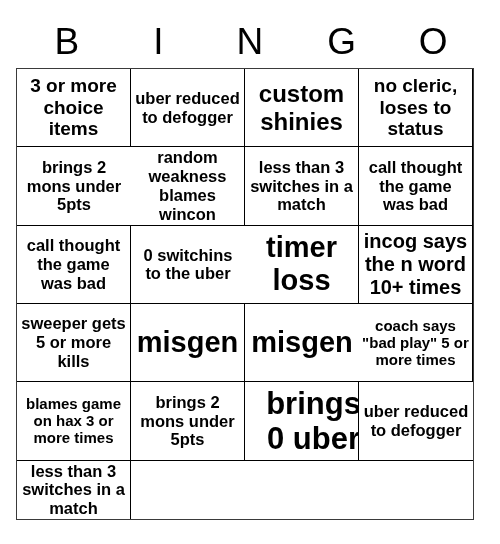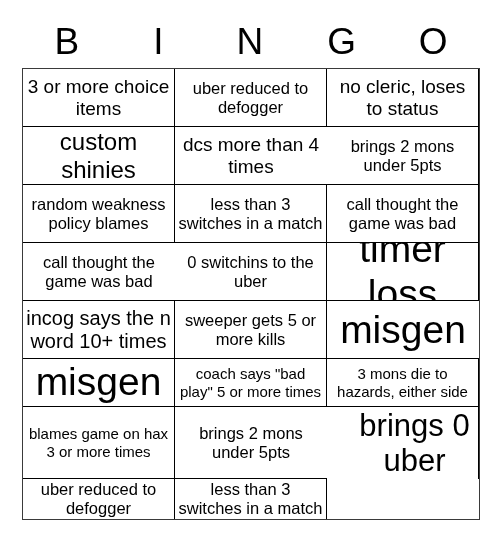--- a/index.html
+++ b/index.html
@@ -43,30 +43,31 @@
     line-height: 1;
     font-weight: 400;
     letter-spacing: 0px;
     color: #000000;
     user-select: none;
   }
 
   
   #bingo-grid {
     position: absolute;
-    left: 22px;
+    left: 16px;
     top: 68px;
     width: 458px;
     height: 452px;
     box-sizing: border-box;
     border: 1px solid #3a3a3a;
     display: grid;
-    grid-template-columns: repeat(3, 1fr);
+    grid-template-columns: repeat(4, 1fr);
     grid-template-rows: repeat(5, 1fr);
     background: #ffffff;
+    font-weight: bold;
   }
 
   .bingo-cell {
     box-sizing: border-box;
     border-right: 1px solid #000000;
     border-bottom: 1px solid #000000;
     display: flex;
     align-items: center;
     justify-content: center;
     text-align: center;
@@ -85,21 +86,21 @@
     color: #000000;
     word-wrap: break-word;
   }
 
   
   .fs-xs   { font-size: 20px; }
   .fs-sm   { font-size: 15px; }
   .fs-md   { font-size: 16.5px; }
   .fs-lg   { font-size: 19px; }
   .fs-xl   { font-size: 24px; }
-  .fs-xxl  { font-size: 39px; }
+  .fs-xxl  { font-size: 29px; }
   .fs-huge { font-size: 31px; margin-left: 24px; }
 </style>
 </head>
 <body>
 
 <div id="card">
 
   <div id="bingo-header">
     <div class="header-letter">B</div>
     <div class="header-letter">I</div>
@@ -109,33 +110,30 @@
   </div>
 
   <div id="bingo-grid">
       <div class="bingo-cell">
         <span class="cell-text fs-lg">3 or more choice items</span>
       </div>
       <div class="bingo-cell">
         <span class="cell-text fs-md">uber reduced to defogger</span>
       </div>
       <div class="bingo-cell">
-        <span class="cell-text fs-lg">no cleric, loses to status</span>
-      </div>
-      <div class="bingo-cell">
         <span class="cell-text fs-xl">custom shinies</span>
       </div>
       <div class="bingo-cell">
-        <span class="cell-text fs-lg">dcs more than 4 times</span>
+        <span class="cell-text fs-lg">no cleric, loses to status</span>
       </div>
       <div class="bingo-cell">
         <span class="cell-text fs-md">brings 2 mons under 5pts</span>
       </div>
       <div class="bingo-cell">
-        <span class="cell-text fs-md">random weakness policy blames</span>
+        <span class="cell-text fs-md">random weakness blames wincon</span>
       </div>
       <div class="bingo-cell">
         <span class="cell-text fs-md">less than 3 switches in a match</span>
       </div>
       <div class="bingo-cell">
         <span class="cell-text fs-md">call thought the game was bad</span>
       </div>
       <div class="bingo-cell">
         <span class="cell-text fs-md">call thought the game was bad</span>
       </div>
@@ -154,23 +152,20 @@
       <div class="bingo-cell">
         <span class="cell-text fs-xxl">misgen</span>
       </div>
       <div class="bingo-cell">
         <span class="cell-text fs-xxl">misgen</span>
       </div>
       <div class="bingo-cell">
         <span class="cell-text fs-sm">coach says "bad play" 5 or more times</span>
       </div>
       <div class="bingo-cell">
-        <span class="cell-text fs-sm">3 mons die to hazards, either side</span>
-      </div>
-      <div class="bingo-cell">
         <span class="cell-text fs-sm">blames game on hax 3 or more times</span>
       </div>
       <div class="bingo-cell">
         <span class="cell-text fs-md">brings 2 mons under 5pts</span>
       </div>
       <div class="bingo-cell">
         <span class="cell-text fs-huge">brings 0 uber</span>
       </div>
       <div class="bingo-cell">
         <span class="cell-text fs-md">uber reduced to defogger</span>

